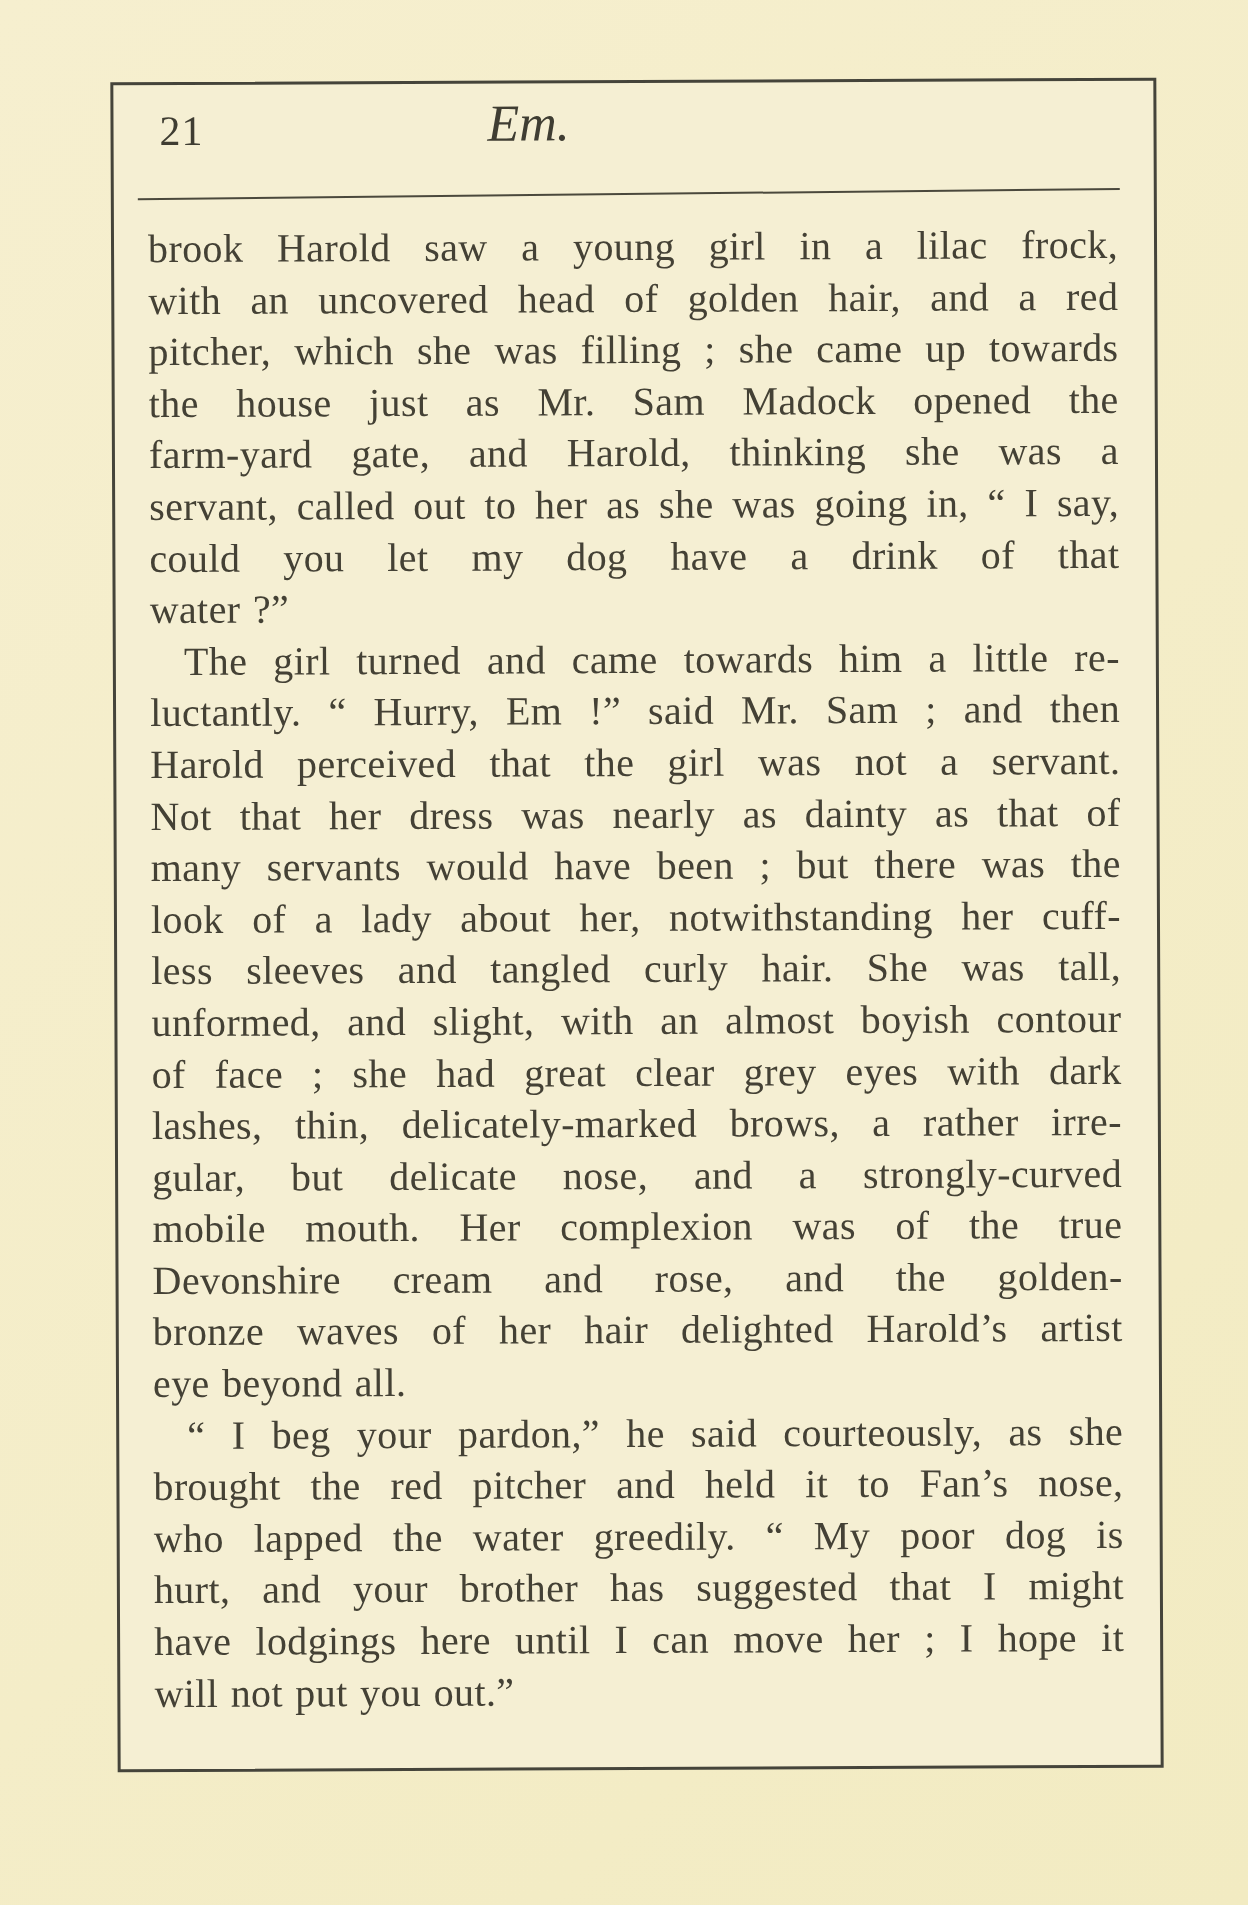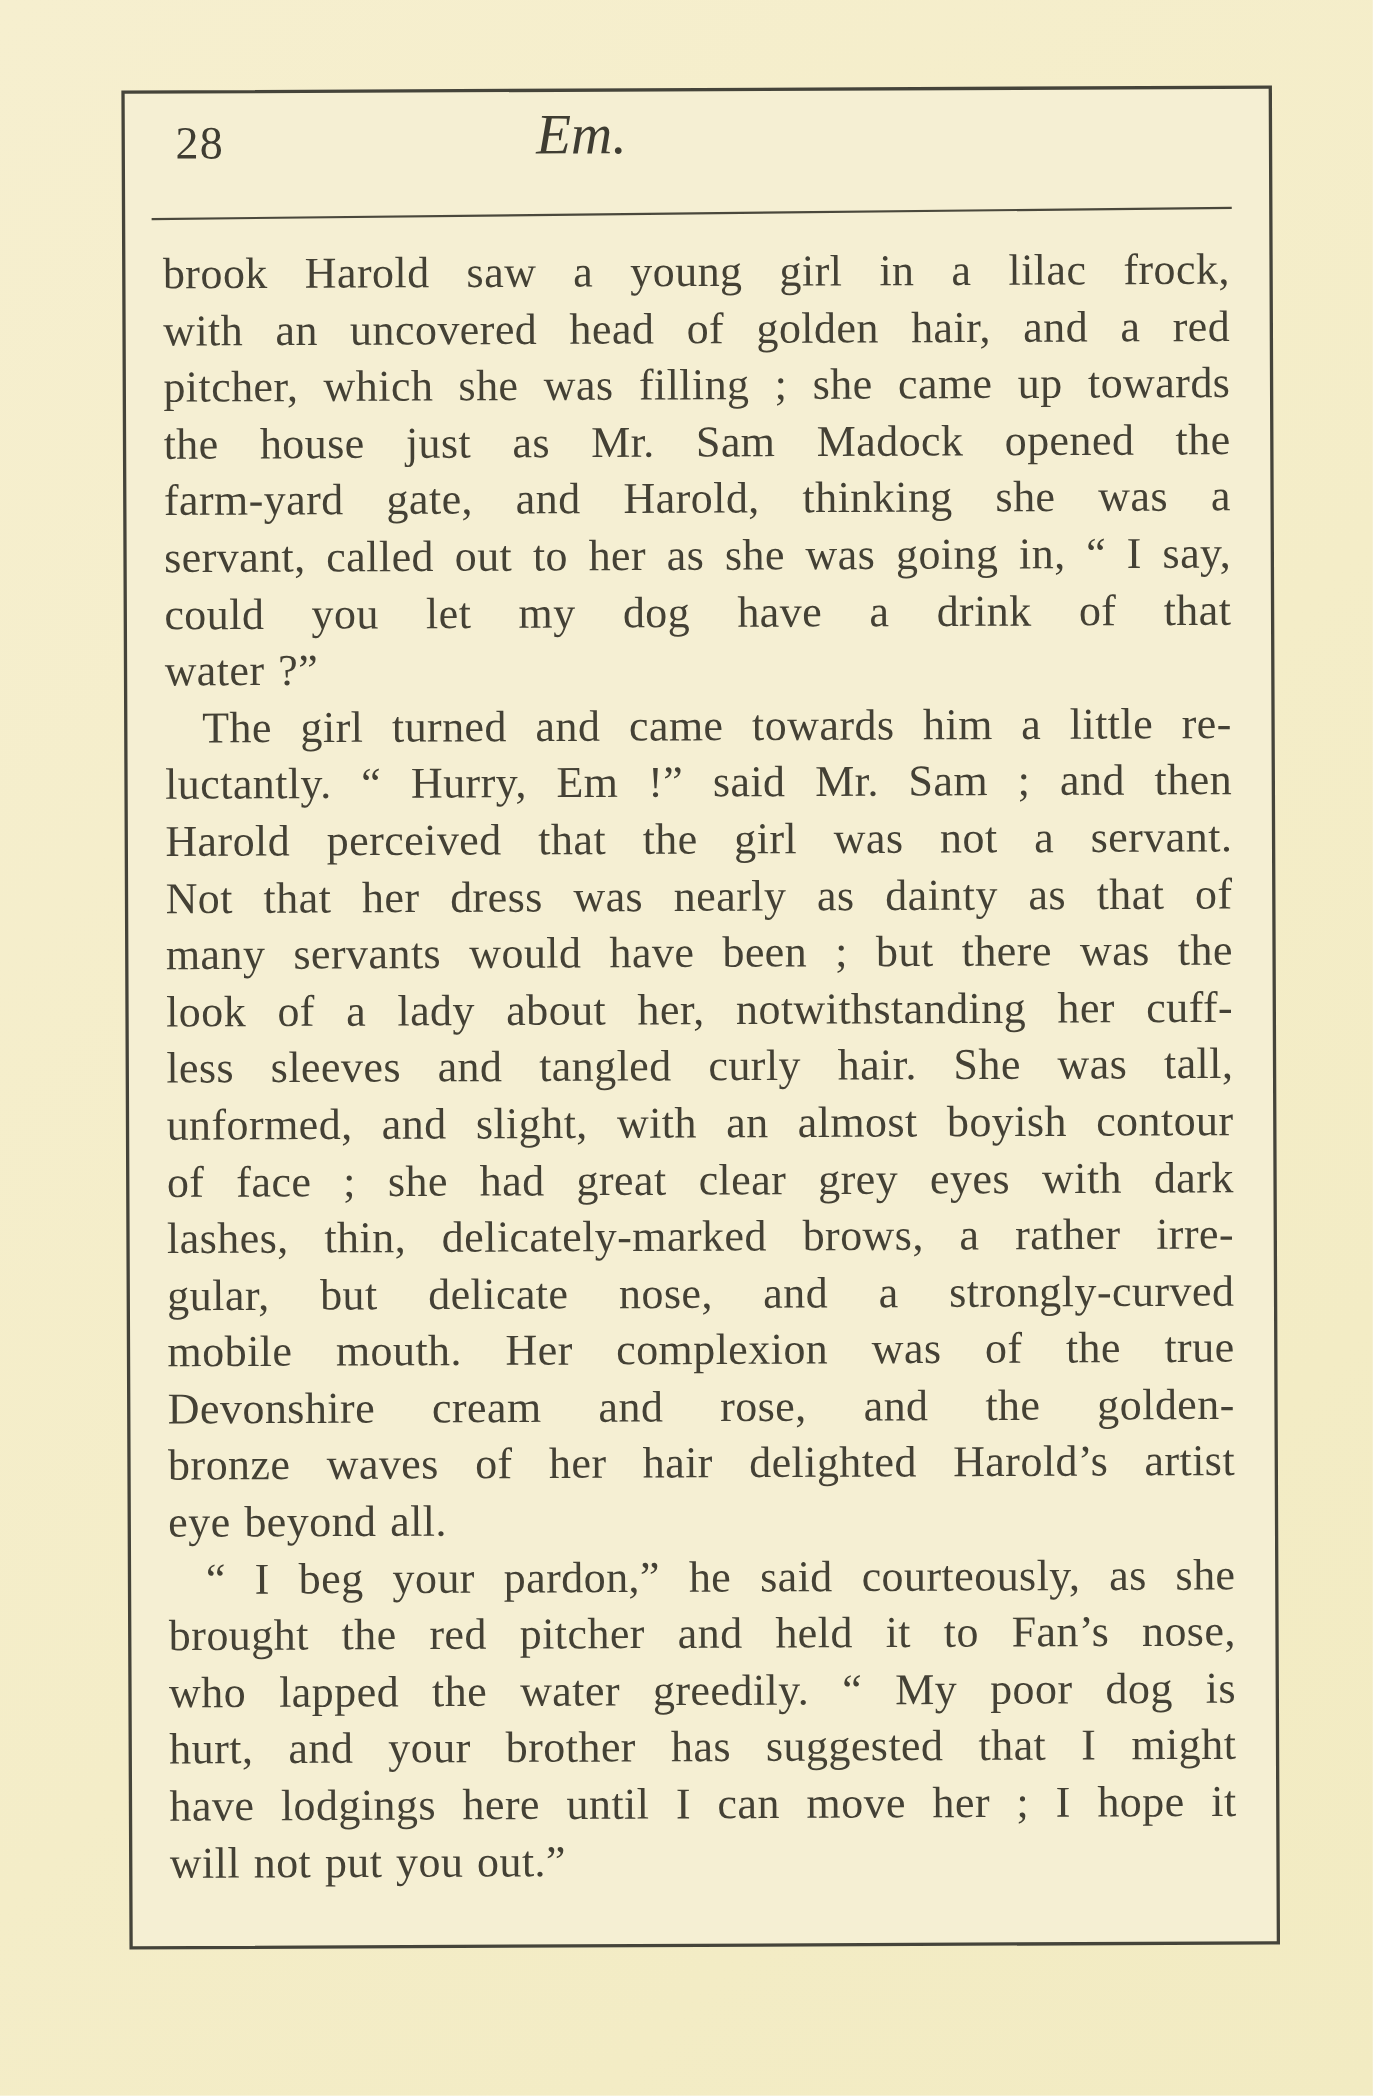--- a/index.html
+++ b/index.html
@@ -96,21 +96,21 @@
     text-align-last: left;
   }
   .line.indent {
     text-indent: 34px;
   }
 </style>
 </head>
 <body>
 
 <div class="page-frame">
-  <div class="page-number">28</div>
+  <div class="page-number">21</div>
   <div class="running-title">Em.</div>
   <div class="header-rule"></div>
   <div class="text-block" id="text-block">
       <div class="para">
         <div class="line just">brook Harold saw a young girl in a lilac frock,</div>
         <div class="line just">with an uncovered head of golden hair, and a red</div>
         <div class="line just">pitcher, which she was filling ; she came up towards</div>
         <div class="line just">the house just as Mr. Sam Madock opened the</div>
         <div class="line just">farm-yard gate, and Harold, thinking she was a</div>
         <div class="line just">servant, called out to her as she was going in, “ I say,</div>

